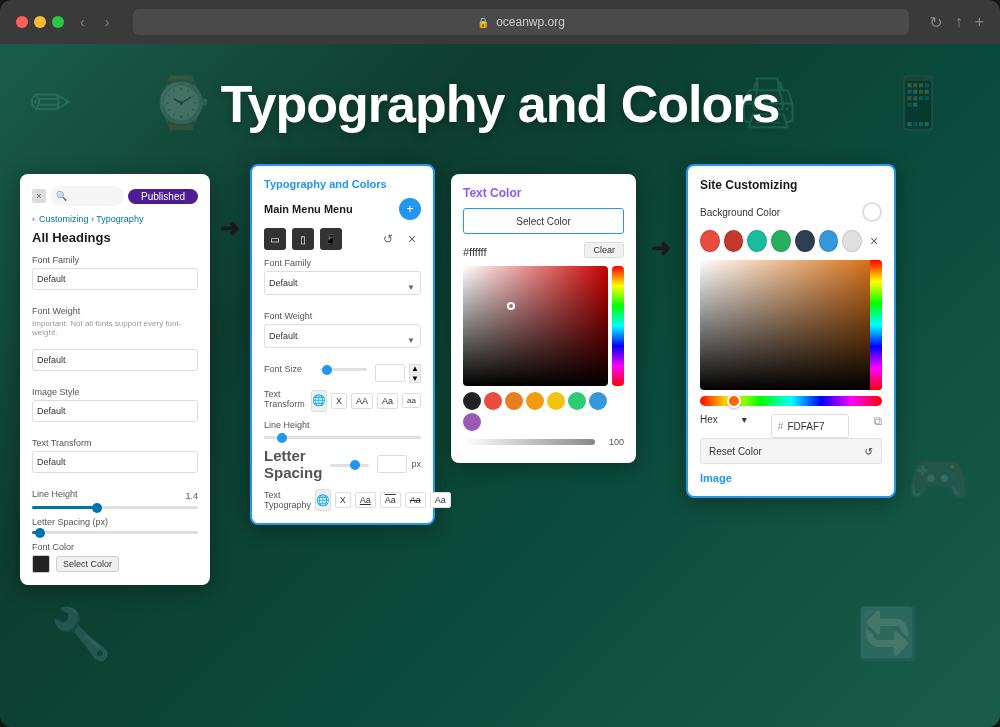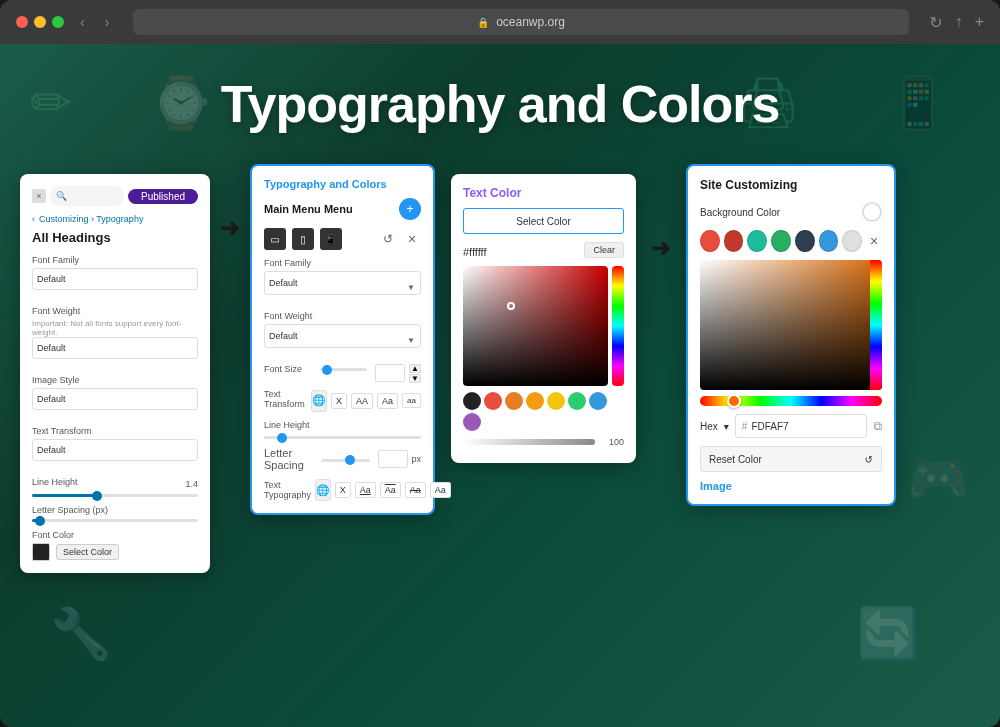--- a/index.html
+++ b/index.html
@@ -188,21 +188,21 @@
     .field-label {
       font-size: 9px;
       color: #555;
       margin-bottom: 3px;
       font-weight: 500;
     }
 
     .field-note {
       font-size: 8px;
       color: #999;
-      margin-bottom: 0;
+      margin-bottom: 12px;
     }
 
     .select-field {
       width: 100%;
       height: 22px;
       border: 1px solid #ddd;
       border-radius: 3px;
       background: white;
       font-size: 9px;
       padding: 0 4px;
@@ -522,21 +522,21 @@
       flex: 1;
     }
 
     .letter-spacing-row {
       display: flex;
       align-items: center;
       gap: 4px;
       margin-bottom: 8px;
     }
 
-    .ls-label { font-size: 11px; color: #555; font-weight: 400; flex: 1; }
+    .ls-label { font-size: 15px; color: #555; font-weight: 700; flex: 1; }
 
     .px-input {
       width: 30px;
       height: 18px;
       border: 1px solid #ddd;
       border-radius: 2px;
       font-size: 9px;
       text-align: center;
     }
 
@@ -789,23 +789,21 @@
       border-radius: 50%;
       background: #ff6600;
       position: absolute;
       top: -2px;
       left: 15%;
       box-shadow: 0 1px 3px rgba(0,0,0,0.3);
     }
 
     .hex-section {
       display: flex;
-      align-items: center;
-      gap: 6px;
-      margin-bottom: 8px;
+      gap: 24px;
     }
 
     .hex-label {
       font-size: 10px;
       color: #333;
     }
 
     .hex-dropdown {
       font-size: 10px;
       color: #333;

